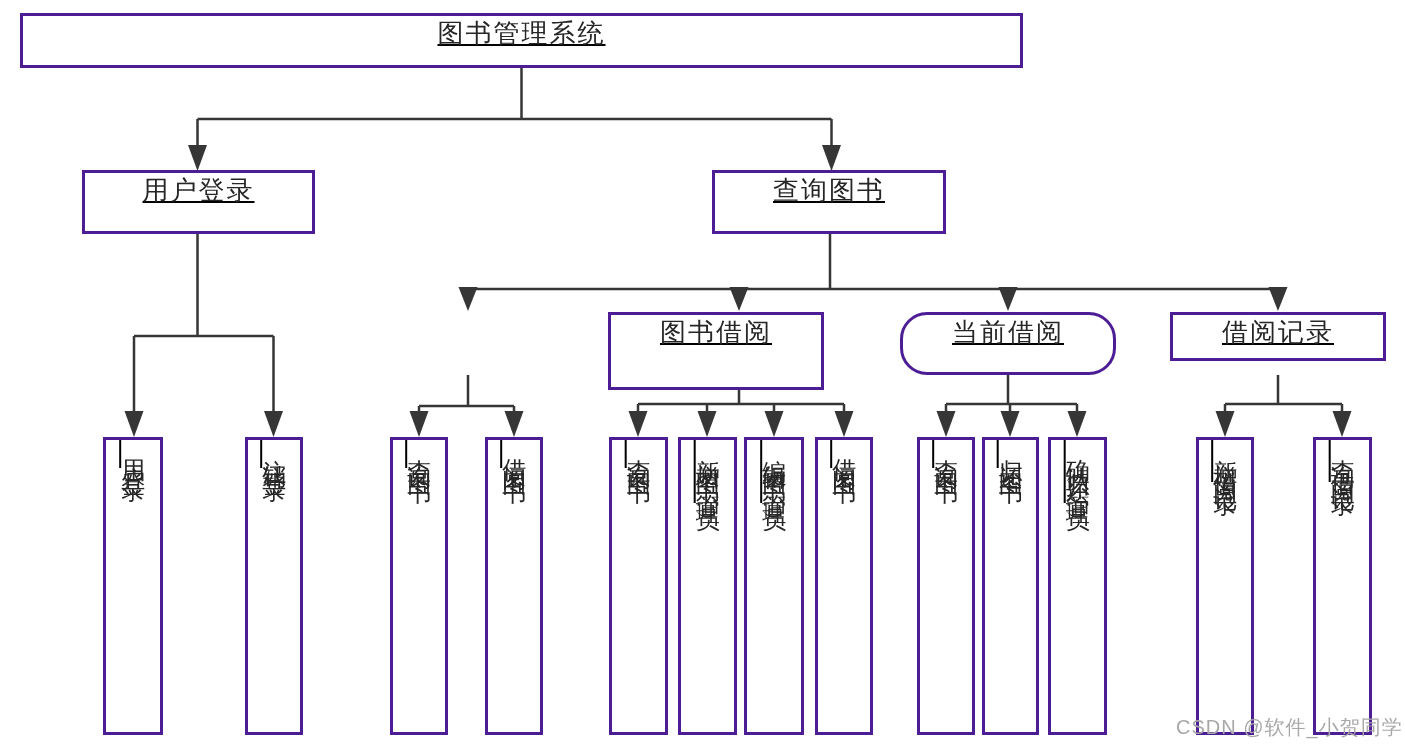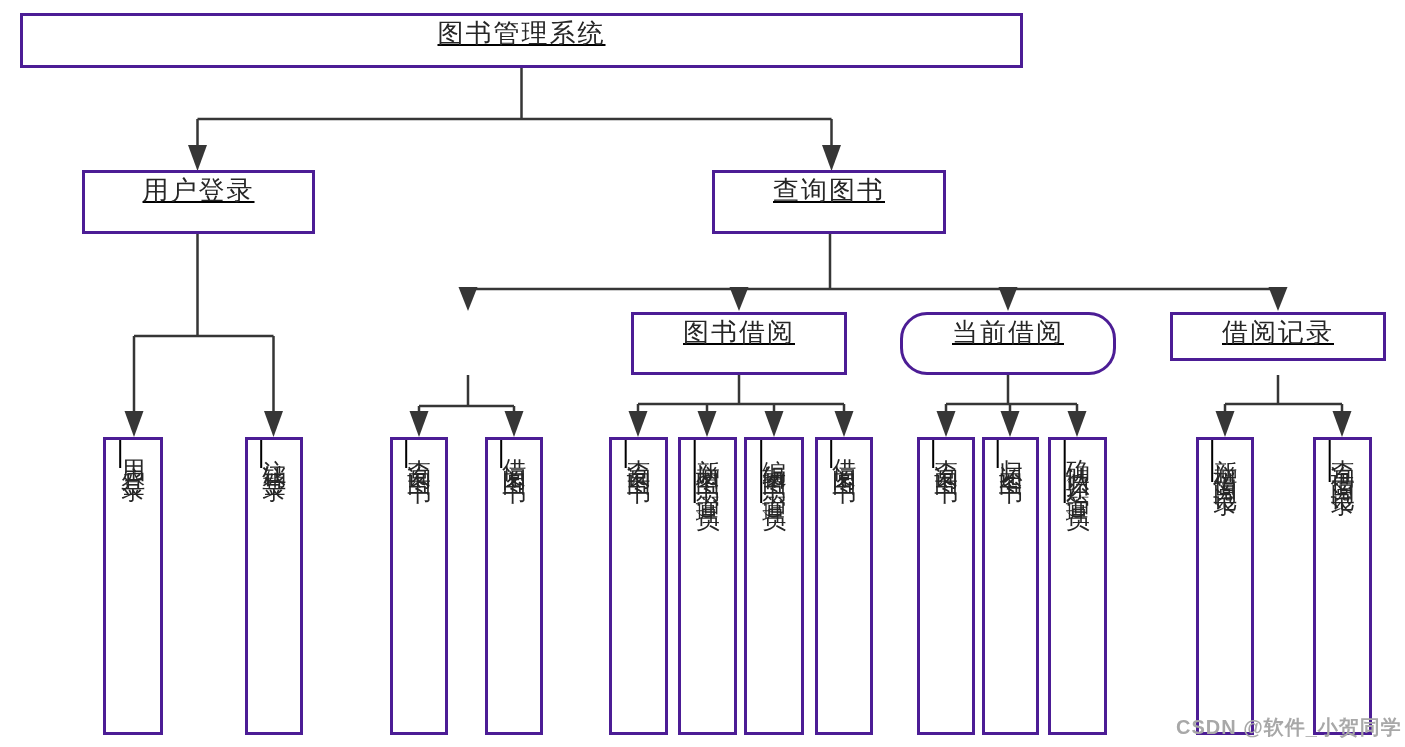--- a/index.html
+++ b/index.html
@@ -49,21 +49,20 @@
   }
   .watermark {
     position: absolute;
     left: 1176px;
     top: 714px;
     font-size: 20px;
     letter-spacing: 1px;
     color: #a8a8a8;
     z-index: 3;
     white-space: nowrap;
-    font-weight: bold;
   }
 </style>
 </head>
 <body>
 
 <div class="canvas">
 
   <svg class="wires" width="1405" height="747" viewBox="0 0 1405 747">
     <g stroke="#363636" stroke-width="2.5" fill="none">
       <path d="M521.5 68 V119 M197.5 119 H831.5 M197.5 119 V147 M831.5 119 V147"></path>
@@ -101,21 +100,21 @@
     <span class="label">图书管理系统</span>
   </div>
 
   <div class="node" style="left:82px; top:170px; width:233px; height:64px;">
     <span class="label">用户登录</span>
   </div>
   <div class="node" style="left:712px; top:170px; width:234px; height:64px;">
     <span class="label">查询图书</span>
   </div>
 
-  <div class="node" style="left:631px; top:312px; width:216px; height:63px;">
+  <div class="node" style="left:608px; top:312px; width:216px; height:78px;">
     <span class="label">图书借阅</span>
   </div>
   <div class="node" style="left:900px; top:312px; width:216px; height:63px;border-radius:27px;">
     <span class="label">当前借阅</span>
   </div>
   <div class="node" style="left:1170px; top:312px; width:216px; height:49px;">
     <span class="label">借阅记录</span>
   </div>
 
   <div class="node" style="left:103px; top:437px; width:60px; height:298px;">

